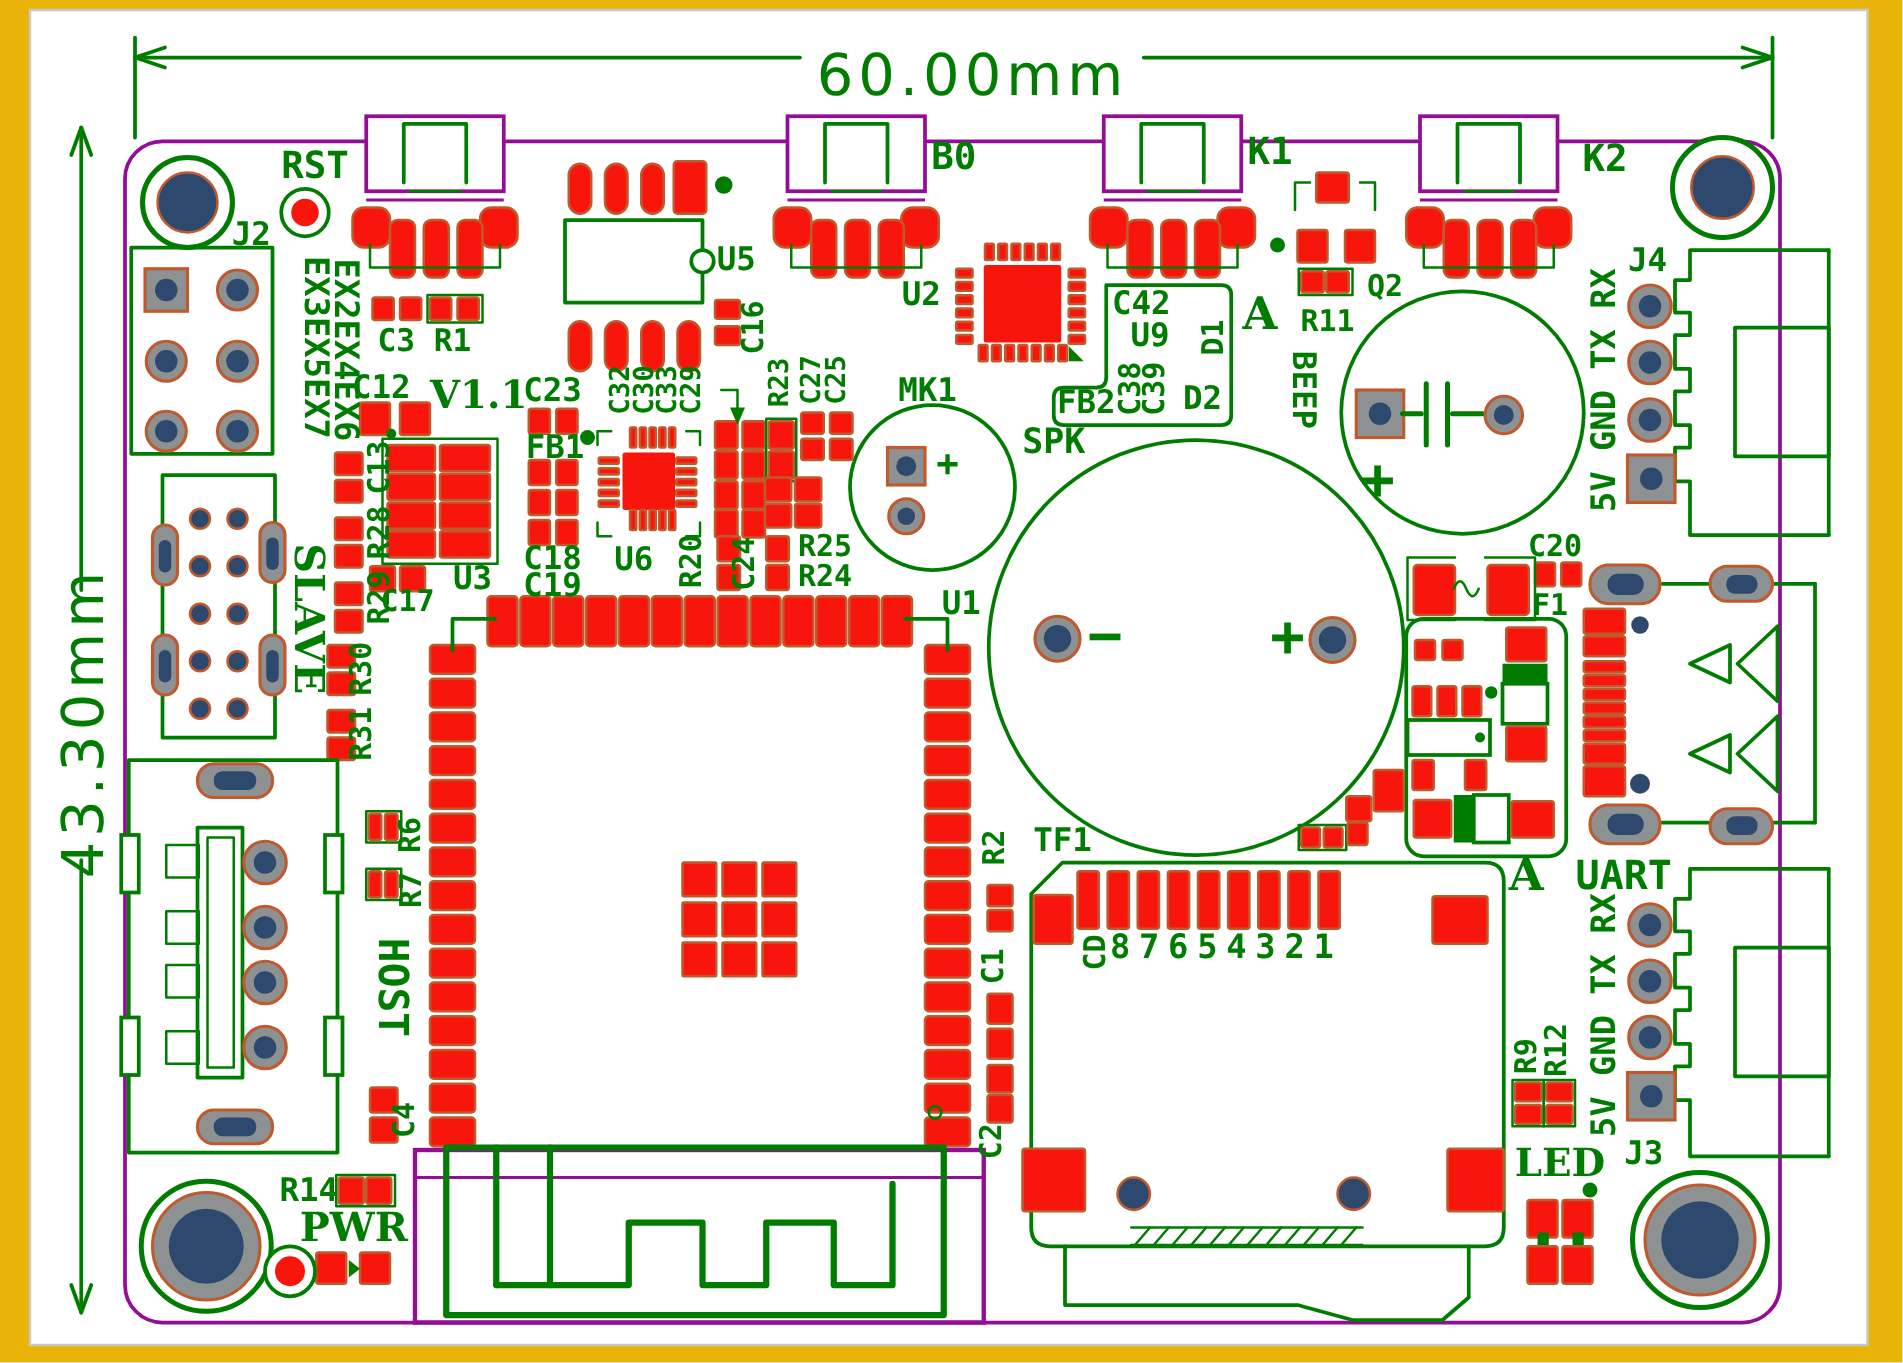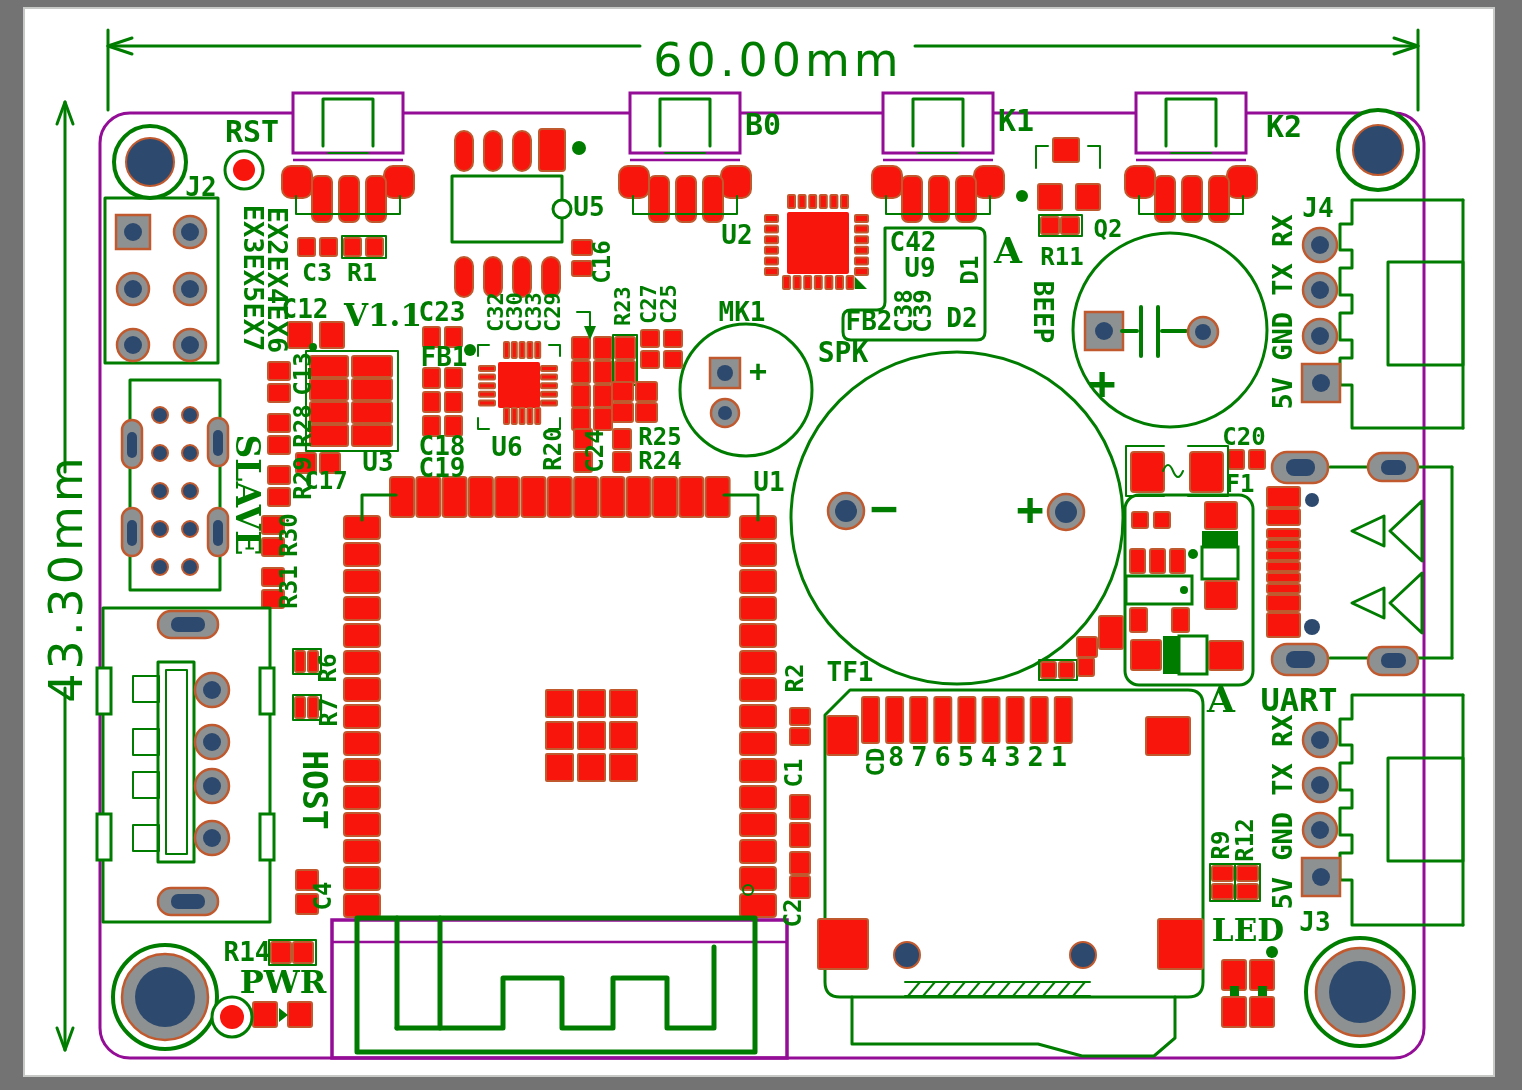--- a/index.html
+++ b/index.html
@@ -1,17 +1,17 @@
 <!DOCTYPE html>
 <html><head>
 <meta charset="utf-8">
 <style>
   html,body{margin:0;padding:0;}
   body{width:1522px;height:1090px;background:#dfe2df;font-family:"DejaVu Sans","Liberation Sans",sans-serif;}
-  .wrap{position:relative;width:1522px;height:1090px;background:#737373;overflow:hidden;}
+  .wrap{position:relative;width:1522px;height:1090px;background:#eab308;overflow:hidden;}
   svg{position:absolute;left:0;top:0;}
   rect.page{fill:#ffffff;stroke:#c6c9c6;stroke-width:2;}
   .pad{fill:#f8150b;stroke:#c05a2e;stroke-width:2;}
   .padfill{fill:#f8150b;stroke:none;}
   .silk{fill:none;stroke:#007d00;stroke-width:3;stroke-linecap:round;stroke-linejoin:round;}
   .silk2{fill:none;stroke:#007d00;stroke-width:2;stroke-linecap:round;stroke-linejoin:round;}
   .silk4{fill:none;stroke:#007d00;stroke-width:4;stroke-linecap:round;stroke-linejoin:round;}
   .silk5{fill:none;stroke:#007d00;stroke-width:5;stroke-linecap:round;stroke-linejoin:round;}
   .silkw{fill:#ffffff;stroke:#007d00;stroke-width:3;}
   .silkw4{fill:#ffffff;stroke:#007d00;stroke-width:4;}

